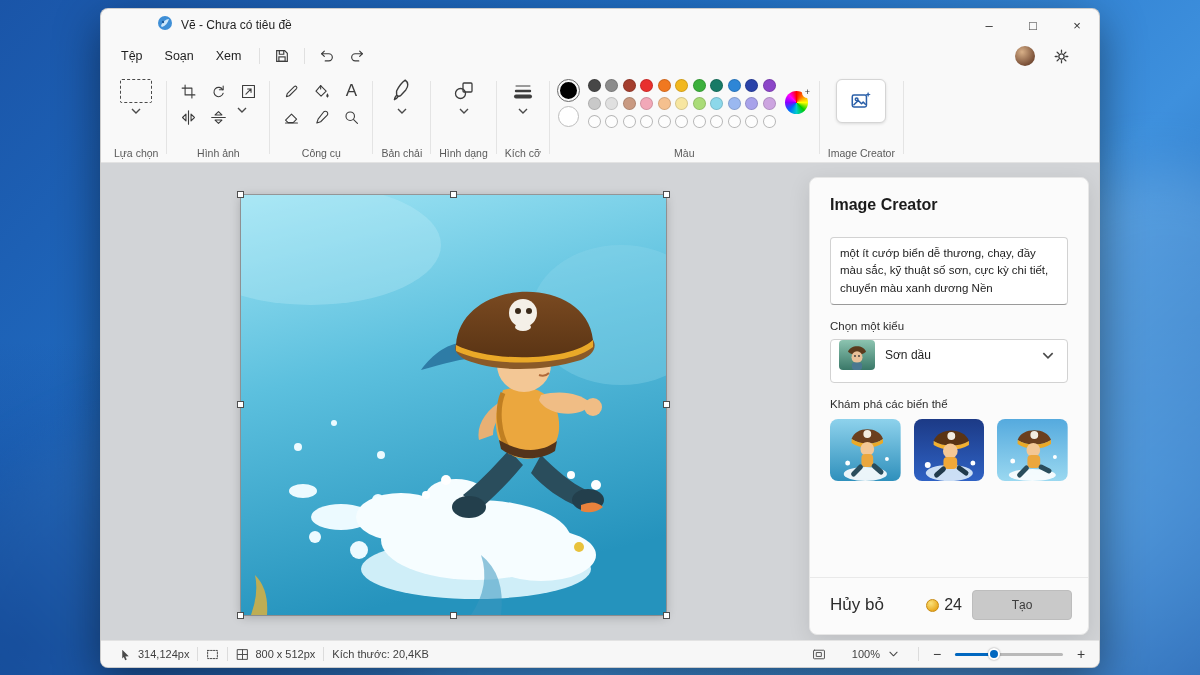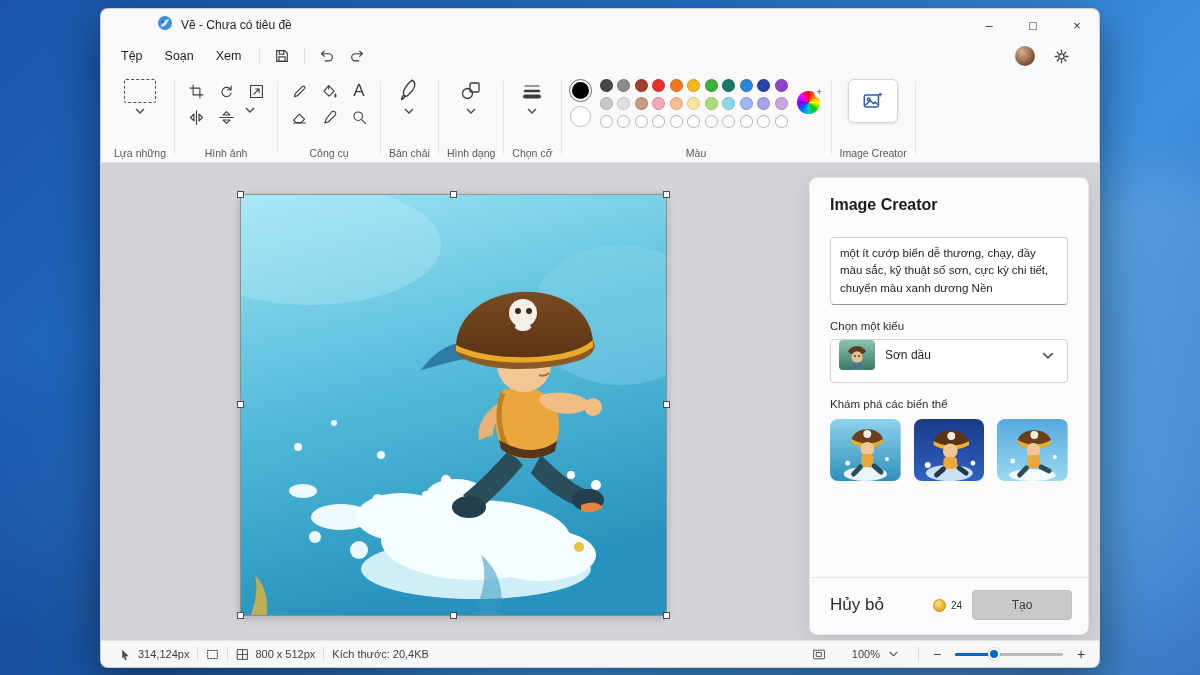--- a/index.html
+++ b/index.html
@@ -109,21 +109,21 @@
   .style-chev { margin-left:auto; }
   .variants-row { margin-top:9px; display:flex; gap:13px; }
   .variant { width:72px; height:62px; border-radius:8px; overflow:hidden; }
   .variant svg { width:100%; height:100%; display:block; }
   .ic-footer { margin:auto -20px 0; border-top:1px solid #e9e9e9; padding:12px 16px 14px 20px;
     display:flex; align-items:center; }
   .cancel-link { font-size:17px; color:#2d2d2d; }
   .credits-wrap { margin-left:auto; display:flex; align-items:center; gap:5px; padding-right:10px; }
   .coin { width:13px; height:13px; border-radius:50%;
     background:radial-gradient(circle at 35% 30%, #fbe27a, #e8a81e 75%); border:1px solid #c88a10; }
-  .credits-num { font-size:10px; color:#2d2d2d; }
+  .credits-num { font-size:16px; color:#2d2d2d; }
   .create-btn { width:100px; height:30px; background:#c9c9c9; border-radius:4px; border:1px solid #bdbdbd;
     font-size:12px; color:#3c3c3c; display:flex; align-items:center; justify-content:center; }
 
   
   .statusbar { height:27px; background:#f7f7f7; border-top:1px solid #e3e3e3; flex:0 0 auto;
     display:flex; align-items:center; font-size:11px; color:#3f3f3f; padding:0 10px; }
   .sb-seg { display:flex; align-items:center; gap:6px; padding:0 8px; }
   .sb-sep { width:1px; height:14px; background:#dcdcdc; }
   .sb-seg svg { stroke:#4a4a4a; fill:none; stroke-width:1.2; stroke-linecap:round; stroke-linejoin:round; }
   .sb-right { margin-left:auto; display:flex; align-items:center; gap:10px; }
@@ -200,21 +200,21 @@
 
     <div class="rgroup">
       <div class="stack-c">
         <div class="sel-rect"></div>
         <span class="chev">
           <svg width="10" height="6" viewBox="0 0 10 6">
               <path d="M1 1 L5 5 L9 1"></path>
             </svg>
         </span>
       </div>
-      <span class="rgroup-label">Lựa những</span>
+      <span class="rgroup-label">Lựa chọn</span>
     </div>
 
     <div class="rdiv"></div>
 
     <div class="rgroup">
       <div class="tools-grid">
         <span class="tool-btn">
           <svg width="17" height="17" viewBox="0 0 20 20">
               <path d="M6 2.5 V14 H17.5"></path>
               <path d="M2.5 6 H14 V17.5"></path>
@@ -343,21 +343,21 @@
               <path d="M3 10 H17" stroke-width="2.4"></path>
               <path d="M3 15.5 H17" stroke-width="4"></path>
           </svg>
         </span>
         <span class="chev">
           <svg width="10" height="6" viewBox="0 0 10 6">
               <path d="M1 1 L5 5 L9 1"></path>
             </svg>
         </span>
       </div>
-      <span class="rgroup-label">Chọn cỡ</span>
+      <span class="rgroup-label">Kích cỡ</span>
     </div>
 
     <div class="rdiv"></div>
 
     <div class="rgroup">
       <div class="colors-wrap">
         <div class="pc-stack">
           <span class="color-primary"></span>
           <span class="color-secondary"></span>
         </div>

